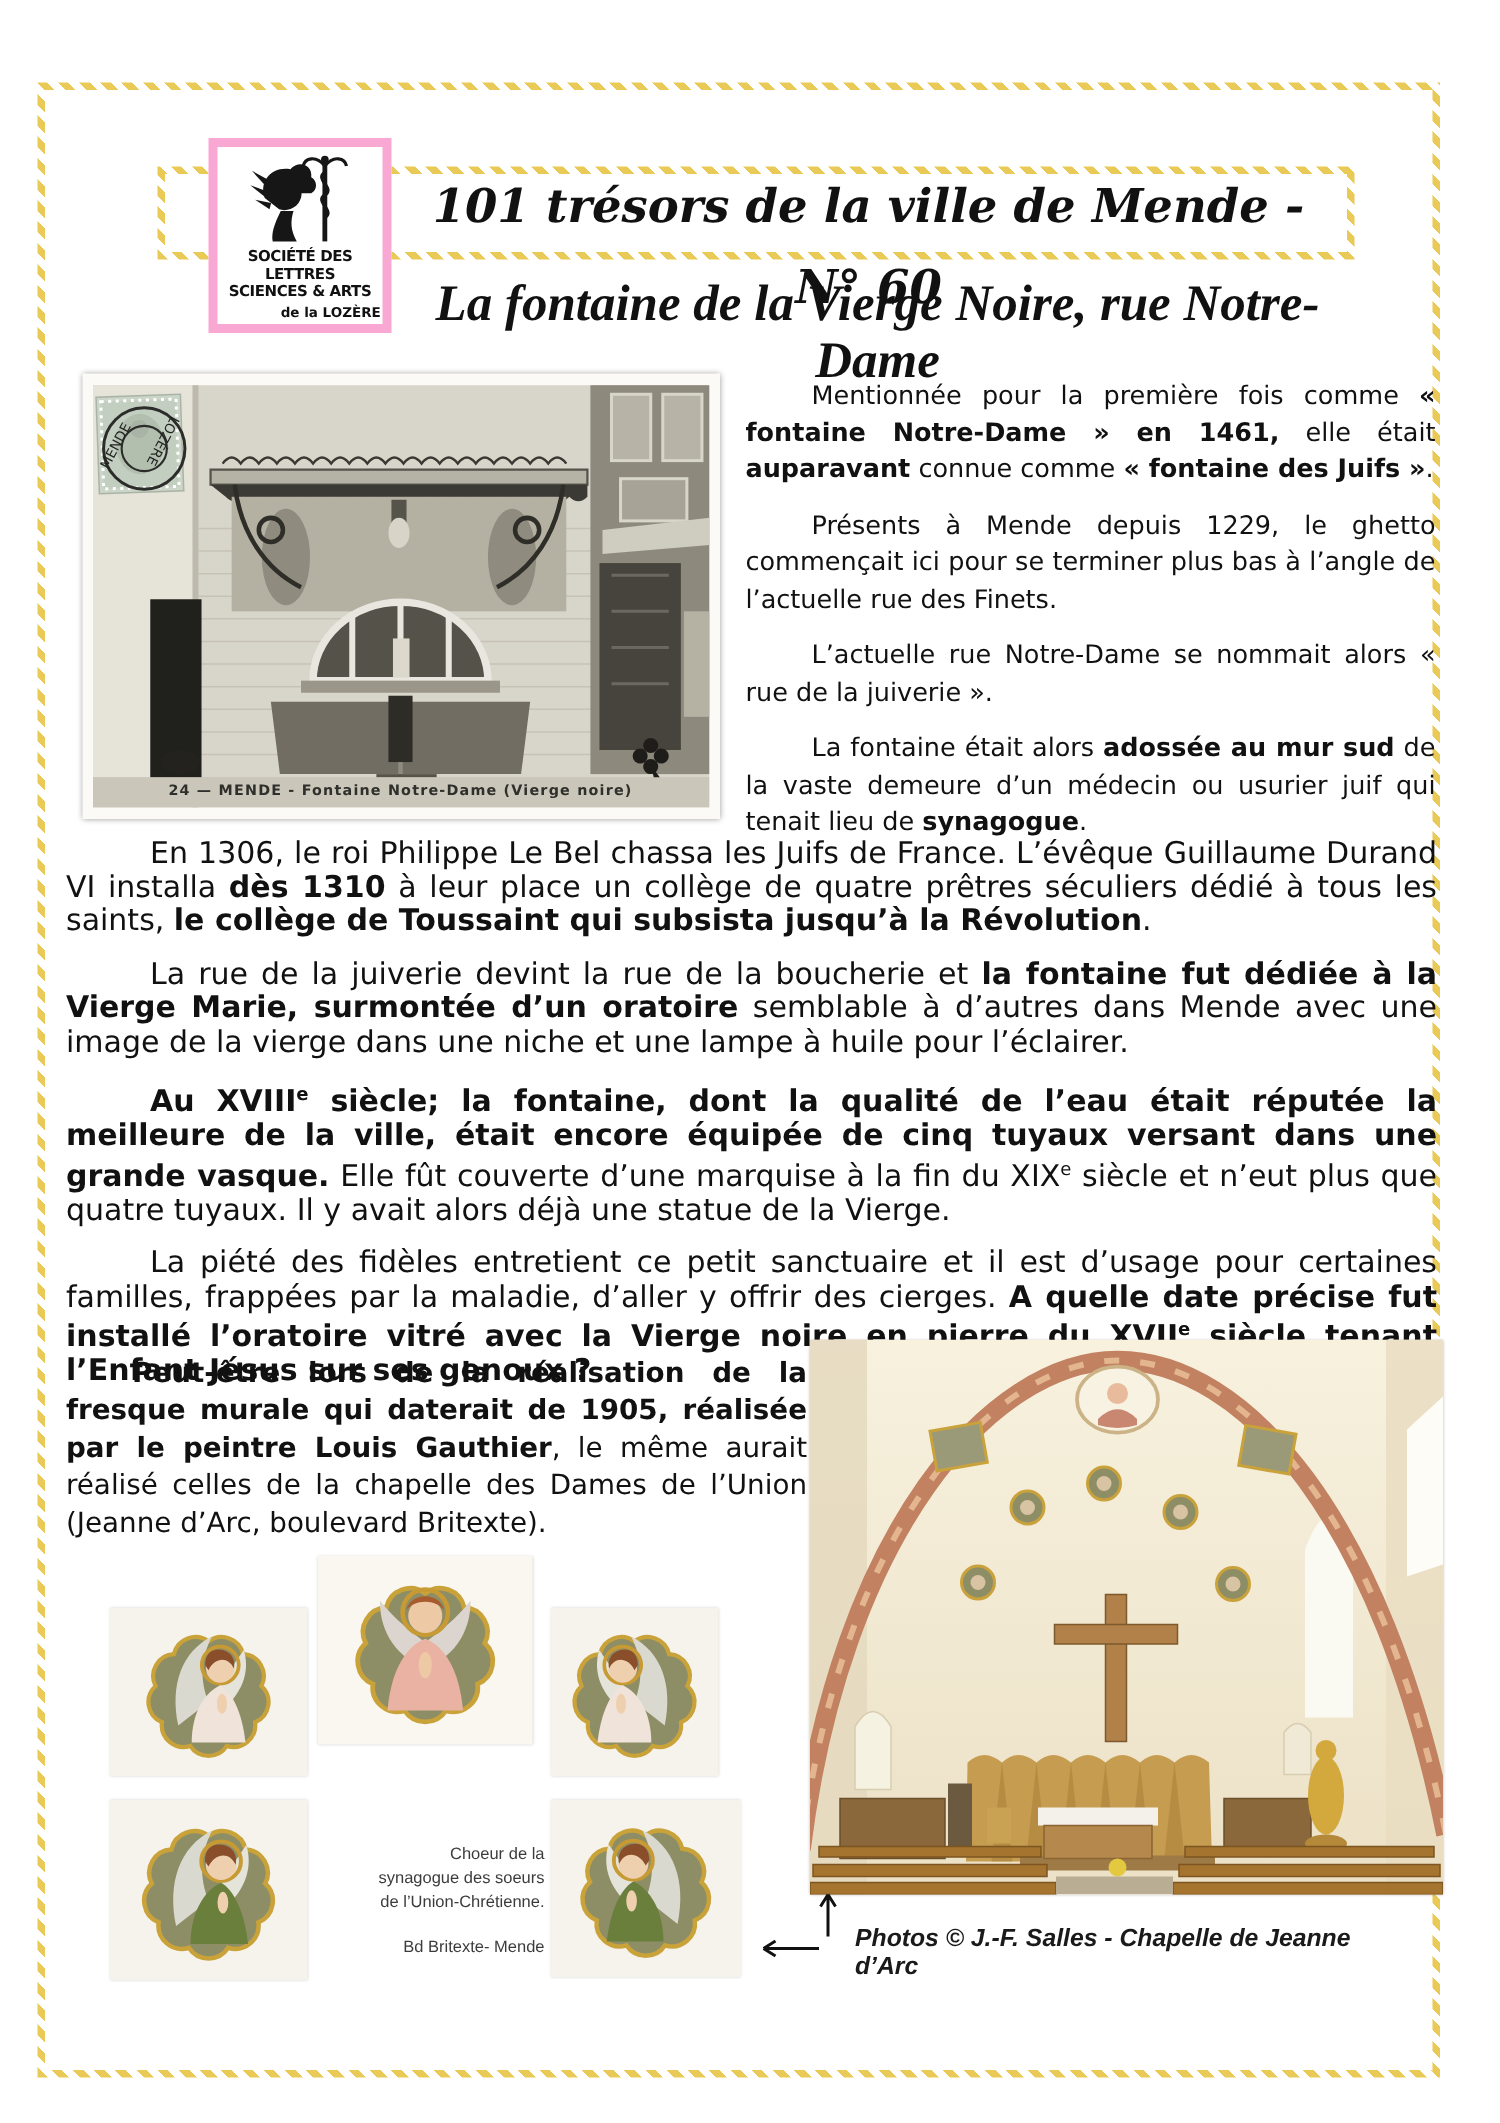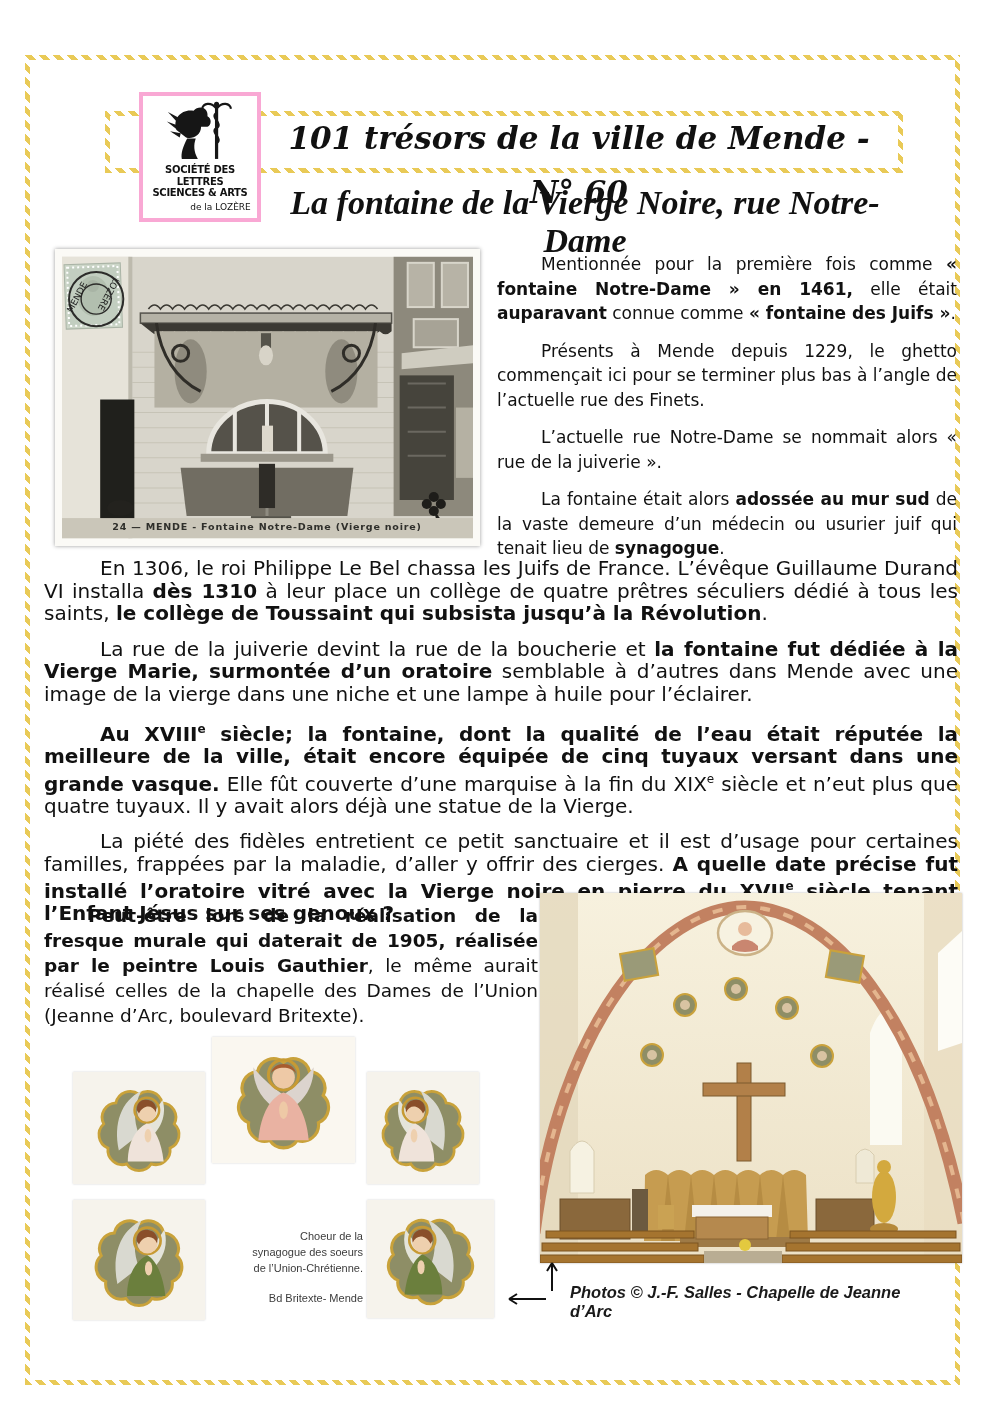--- a/index.html
+++ b/index.html
@@ -6,23 +6,23 @@
   .page{position:relative;width:1000px;height:1415px;background:#fff;overflow:hidden;
         font-family:"DejaVu Sans",sans-serif;color:#111;}
   .rope{position:absolute;border:5px solid;
         border-image:repeating-linear-gradient(45deg,#e9ca57 0 5px,rgba(255,255,255,0) 5px 10px) 5;}
   #outer-border{left:25px;top:55px;width:925px;height:1320px;}
   #header-box{left:105px;top:111px;width:788px;height:52px;}
   .page-title{position:absolute;left:105px;top:111px;width:788px;height:52px;line-height:54px;
         text-align:center;padding-left:160px;box-sizing:border-box;
         font-family:"DejaVu Serif",serif;font-style:italic;font-weight:bold;font-size:31px;}
   .logo{position:absolute;left:139px;top:92px;width:122px;height:130px;background:#fff;
-        border:4px solid #f9a8d4;box-sizing:border-box;z-index:5;text-align:center;padding-top:2px;}
+        border:6px solid #f9a8d4;box-sizing:border-box;z-index:5;text-align:center;padding-top:2px;}
   .logo .lg-txt1{font-size:10px;font-weight:bold;line-height:11.5px;letter-spacing:-.3px;}
-  .logo .lg-txt2{font-size:9px;font-weight:normal;margin-top:3px;padding-left:41px;}
+  .logo .lg-txt2{font-size:9px;font-weight:bold;margin-top:3px;padding-left:41px;}
   .subtitle{position:absolute;left:250px;top:184px;width:670px;text-align:center;
         font-family:Liberation Serif, serif;font-style:italic;font-weight:bold;font-size:34px;}
   .postcard{position:absolute;left:55px;top:249px;width:425px;height:297px;background:#fbfaf6;
         box-shadow:0 0 4px rgba(0,0,0,.4);padding:7px;box-sizing:border-box;}
   .postcard svg{display:block;width:100%;height:100%;}
   .col-right{position:absolute;left:497px;top:252px;width:460px;}
   .col-right p{margin:0 0 13px;text-indent:44px;text-align:justify;font-size:17px;line-height:24.5px;}
   .col-wide{position:absolute;left:44px;top:557px;width:914px;}
   .col-wide p{margin:0 0 13px;text-indent:56px;text-align:justify;font-size:20px;line-height:22.5px;}
   .col-left2{position:absolute;left:44px;top:903px;width:494px;}

